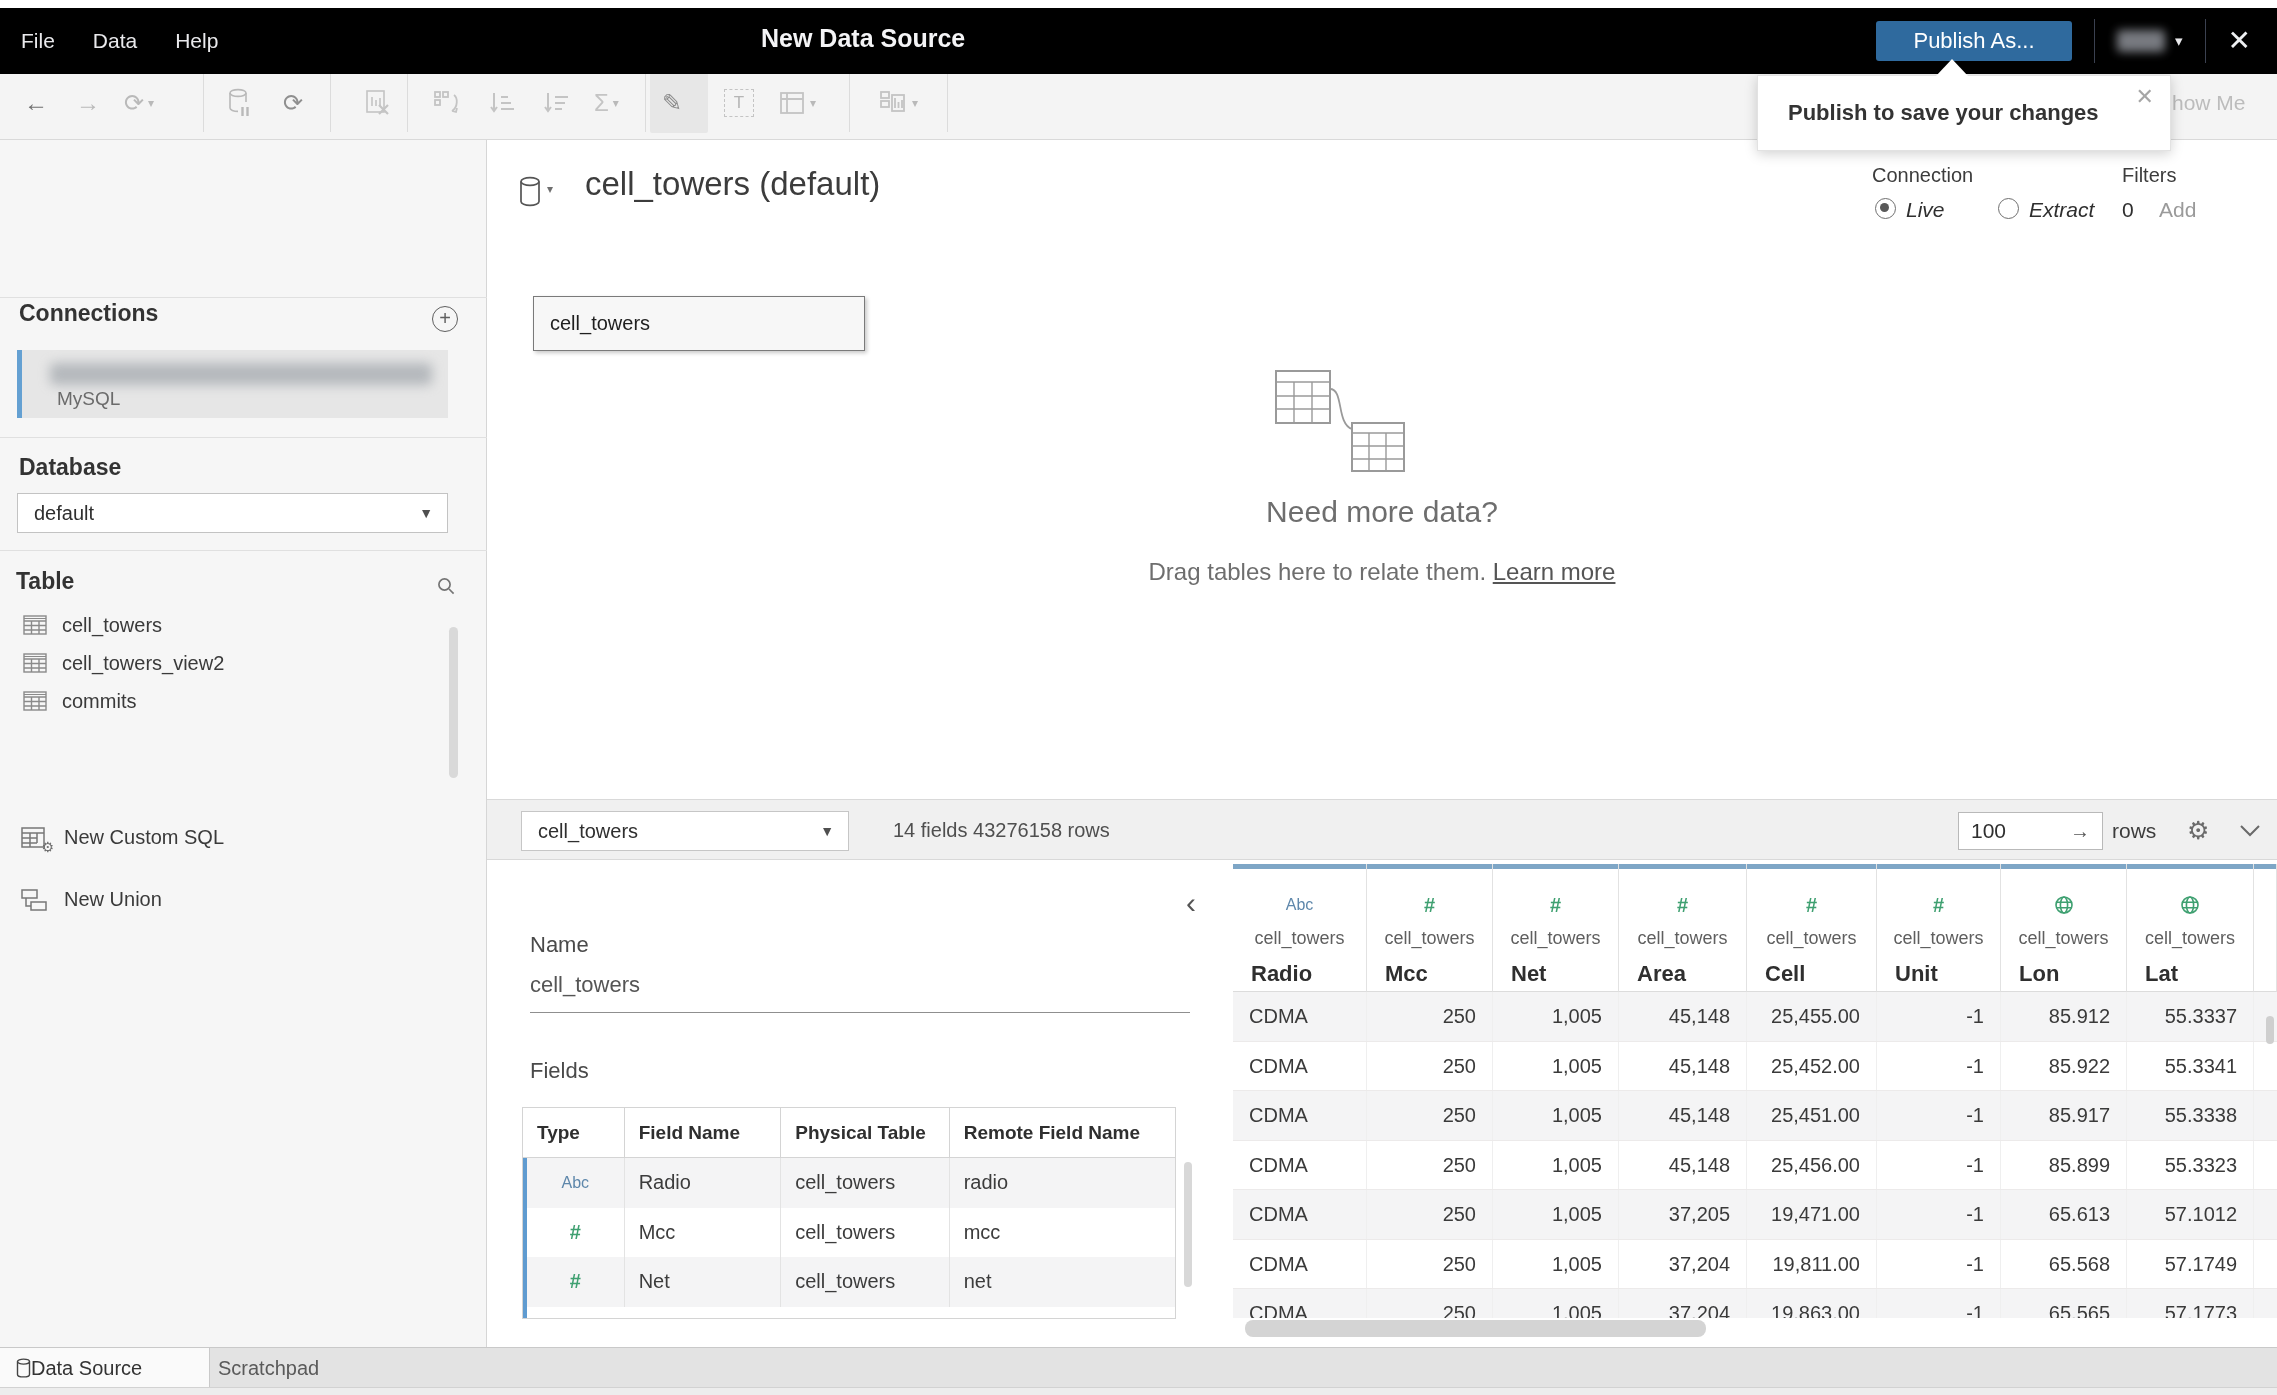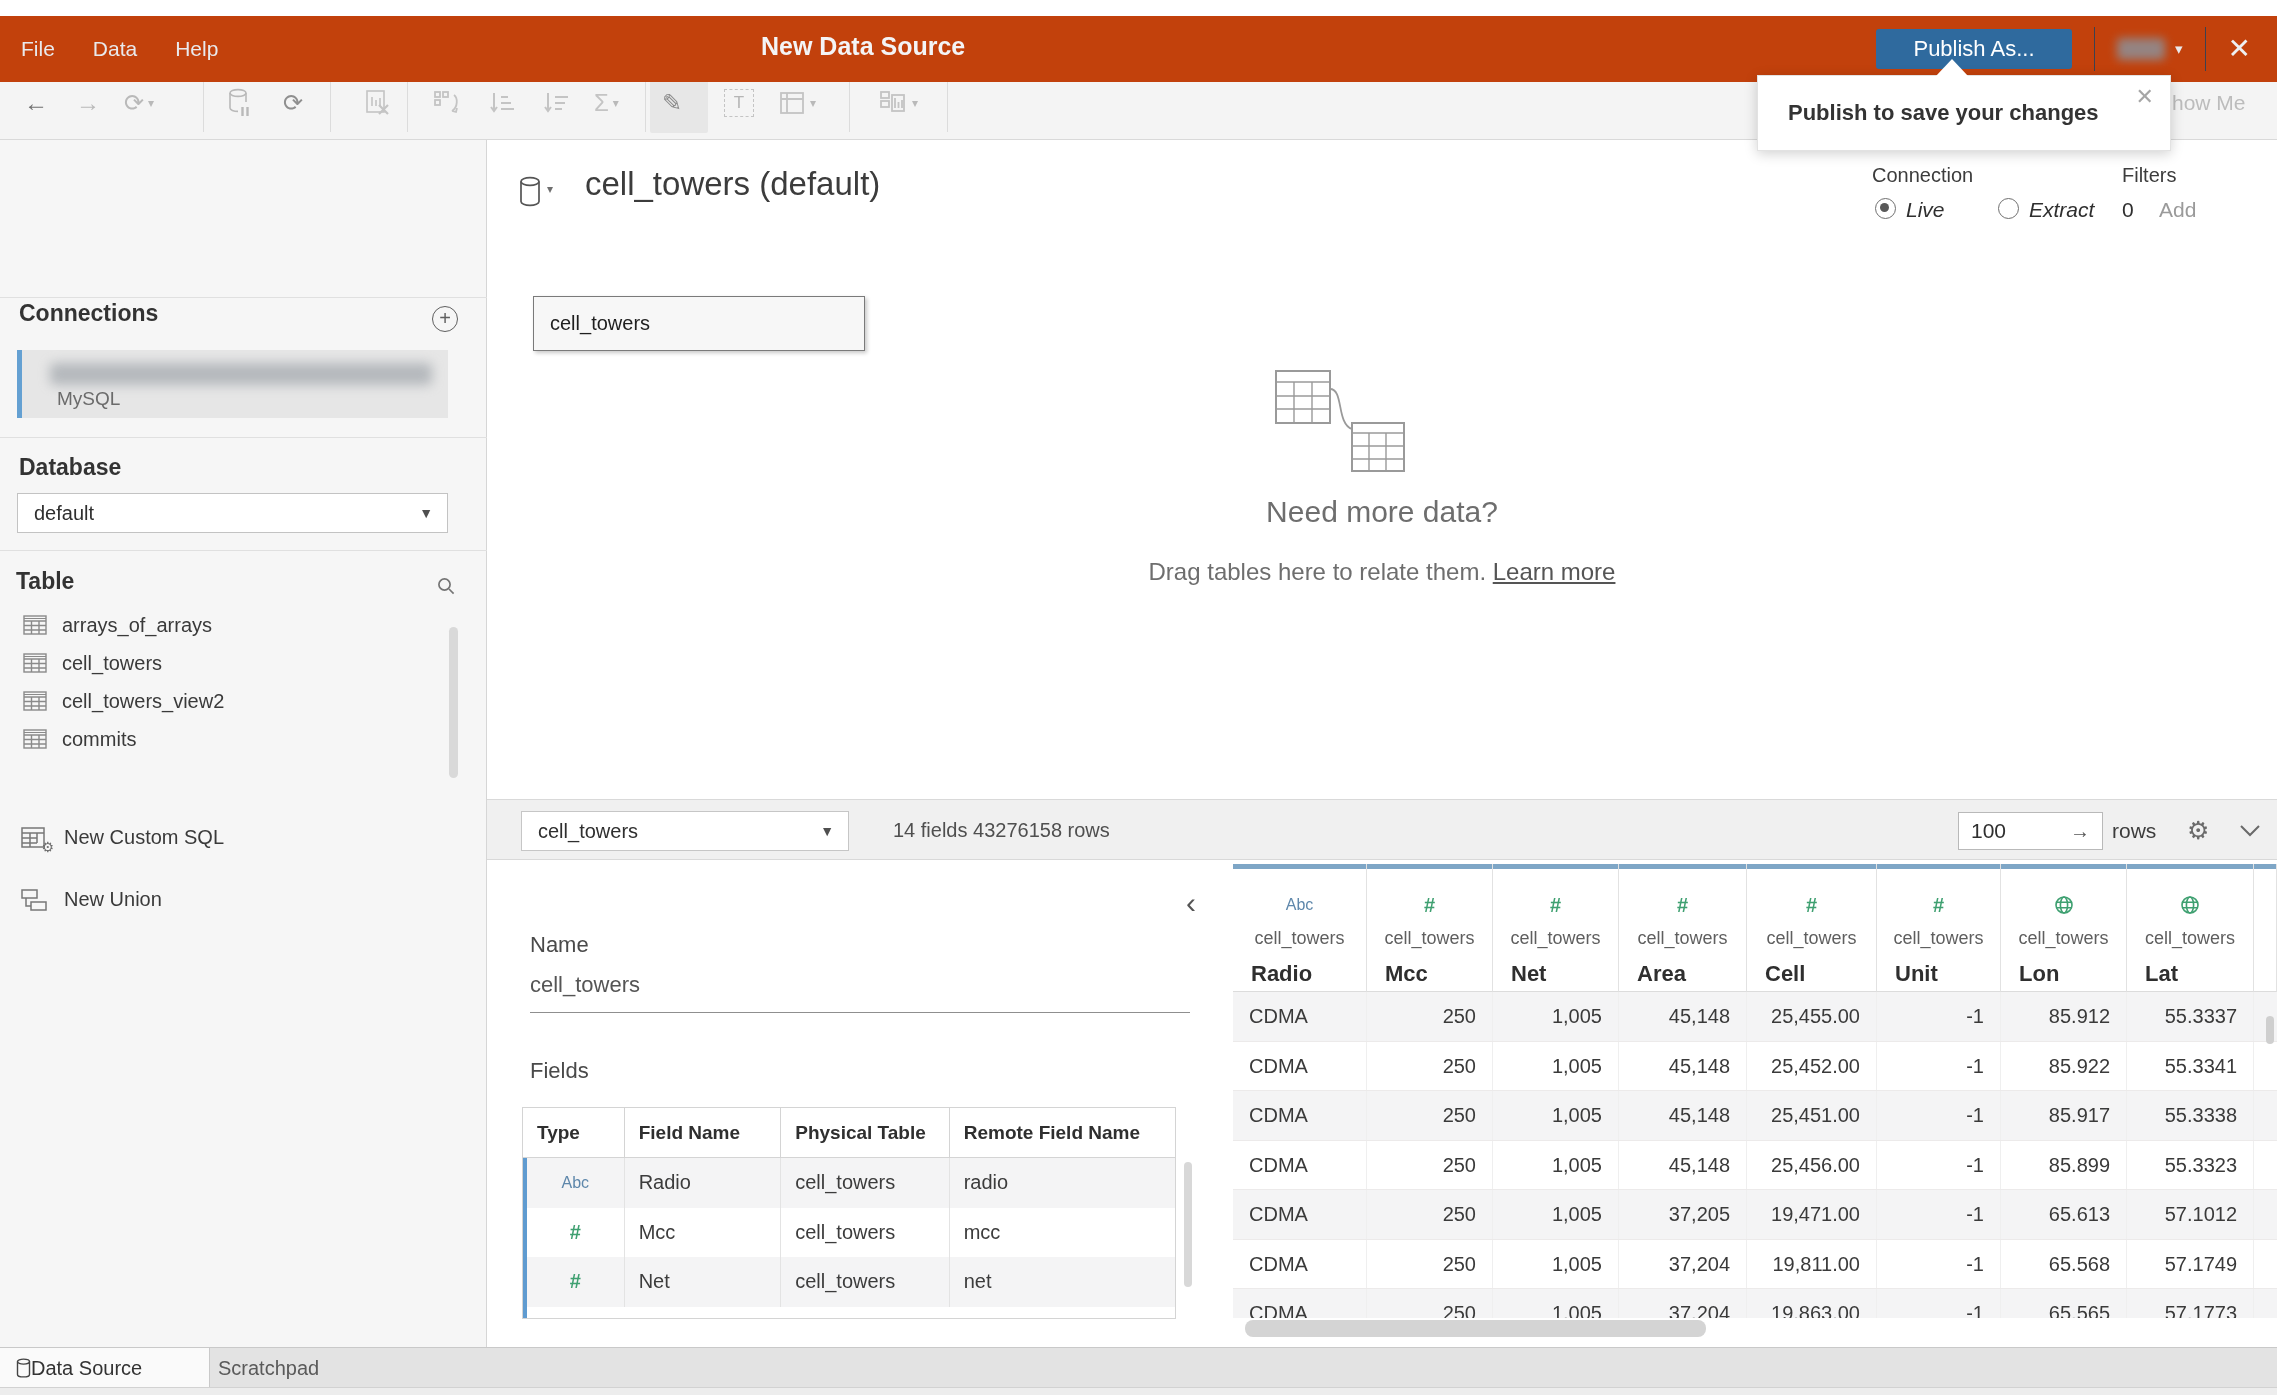--- a/index.html
+++ b/index.html
@@ -1,21 +1,21 @@
 <!DOCTYPE html>
 <html><head>
 <meta charset="utf-8">
 <style>
   * { margin:0; padding:0; box-sizing:border-box; }
   html,body { width:2277px; height:1395px; }
   body { font-family:"Liberation Sans", sans-serif; background:#fff; overflow:hidden; }
   #app { position:relative; width:2277px; height:1395px; background:#fff; overflow:hidden; }
 
   
-  .titlebar { position:absolute; left:0; top:16px; width:2277px; height:66px; background:#c2410c; z-index:20; }
+  .titlebar { position:absolute; left:0; top:8px; width:2277px; height:66px; background:#000000; z-index:20; }
   .menus { position:absolute; left:21px; top:0; height:66px; display:flex; align-items:center; gap:38px; }
   .menu { color:#e9e9ec; font-size:21px; cursor:default; }
   .win-title { position:absolute; left:761px; top:16px; color:#f4f4f6; font-size:25px; font-weight:bold; }
   .tb-right { position:absolute; right:0; top:0; height:66px; display:flex; align-items:center; }
   .publish-btn { background:#2f6a9e; border:none; color:#fff; font-size:22px; font-family:inherit;
                  width:196px; height:40px; border-radius:3px; cursor:pointer; }
   .tb-sep { width:1px; height:44px; background:#3b4150; margin:0 22px; }
   .user { display:flex; align-items:center; gap:10px; cursor:pointer; }
   .user-blur { display:inline-block; width:48px; height:22px; background:#8d9097; border-radius:4px; filter:blur(5px); opacity:.85; }
   .user-caret { color:#e9e9ec; font-size:15px; }
@@ -252,30 +252,20 @@
       <span class="sel-caret">▼</span>
     </div>
     <div class="sb-div" style="top:410px;"></div>
     <div class="sb-title" style="left:16px;top:428px;">Table</div>
     <span class="search-ic">
       <svg width="20" height="20" viewBox="0 0 20 20" fill="none" stroke="#757575" stroke-width="1.7">
         <circle cx="8.5" cy="8.5" r="5.6"></circle>
           <path d="M13 13l4.6 4.6"></path>
       </svg></span>
     <div class="tbl-list">
-        <div class="tbl-item">
-          <span class="tbl-ic">
-            <svg width="24" height="20" viewBox="0 0 24 20" fill="none" stroke="#8a8a8a" stroke-width="1.4">
-              <rect x="1" y="1" width="22" height="18"></rect>
-              <path d="M1 6h22M1 10.5h22M1 15h22M8.5 6v13M16 6v13"></path>
-              <path d="M1 3.5h22" stroke-width="1"></path>
-            </svg>
-          </span>
-          <span class="tbl-lbl">arrays_of_arrays</span>
-        </div>
         <div class="tbl-item">
           <span class="tbl-ic">
             <svg width="24" height="20" viewBox="0 0 24 20" fill="none" stroke="#8a8a8a" stroke-width="1.4">
               <rect x="1" y="1" width="22" height="18"></rect>
               <path d="M1 6h22M1 10.5h22M1 15h22M8.5 6v13M16 6v13"></path>
               <path d="M1 3.5h22" stroke-width="1"></path>
             </svg>
           </span>
           <span class="tbl-lbl">cell_towers</span>
         </div>

